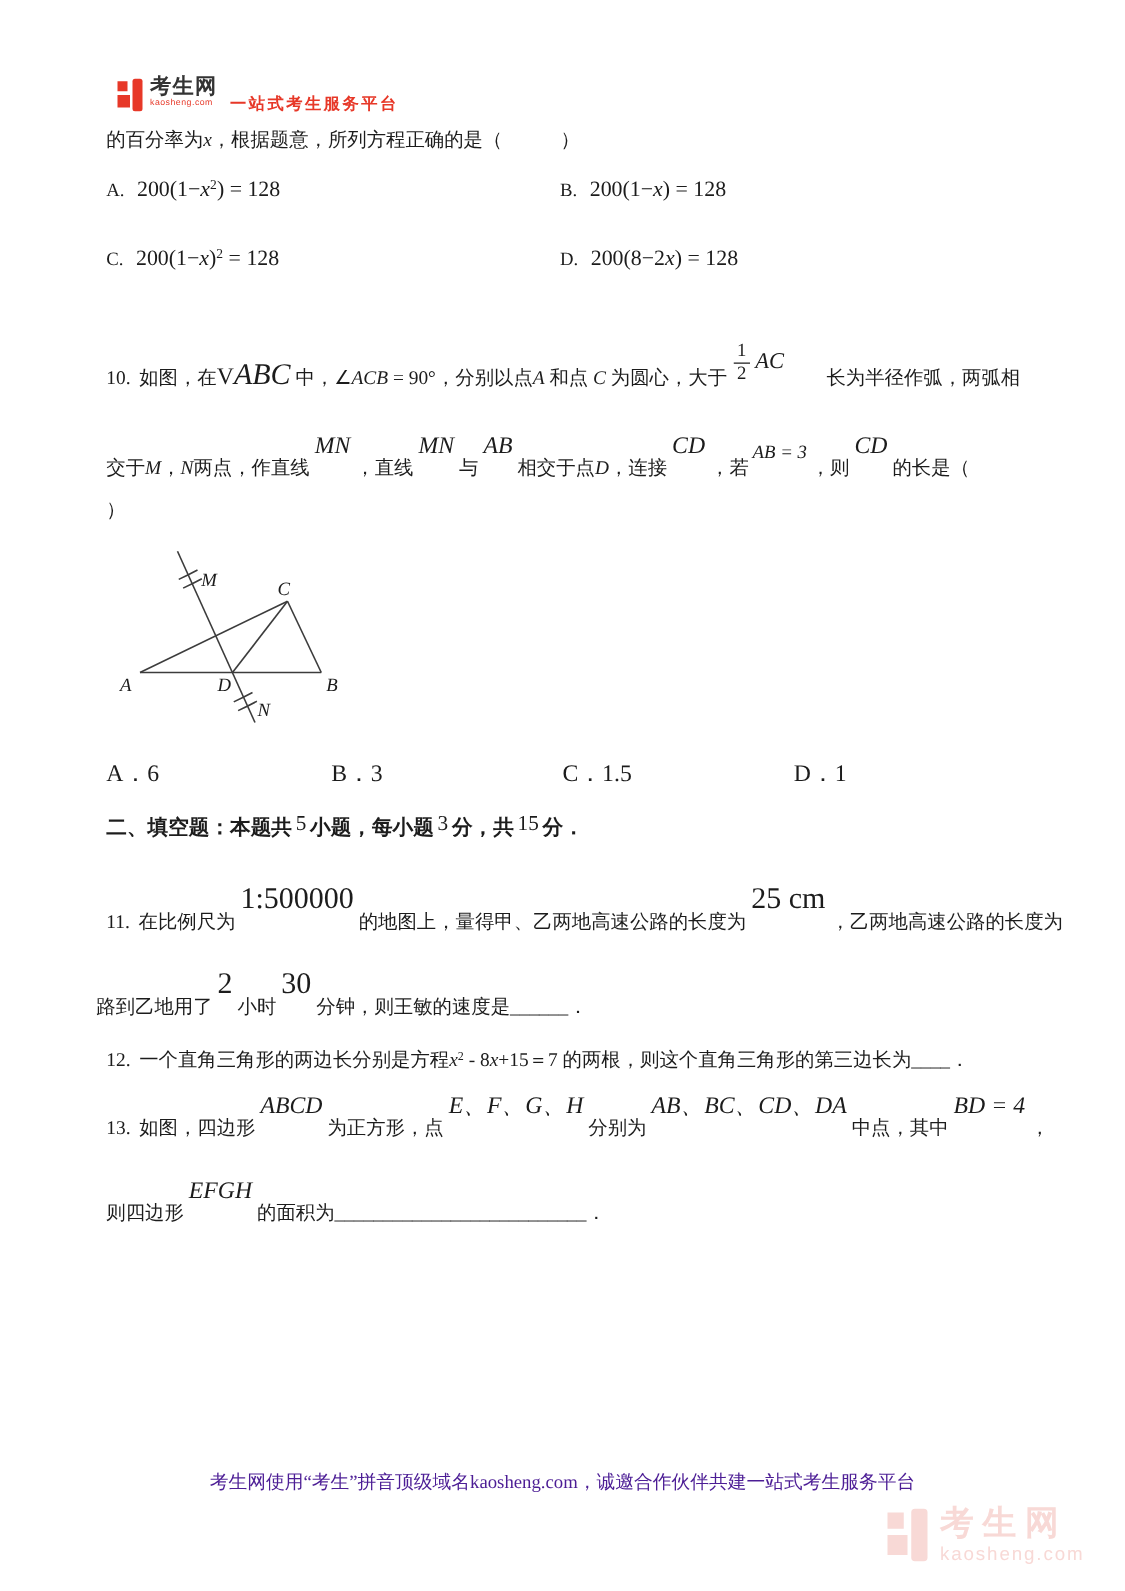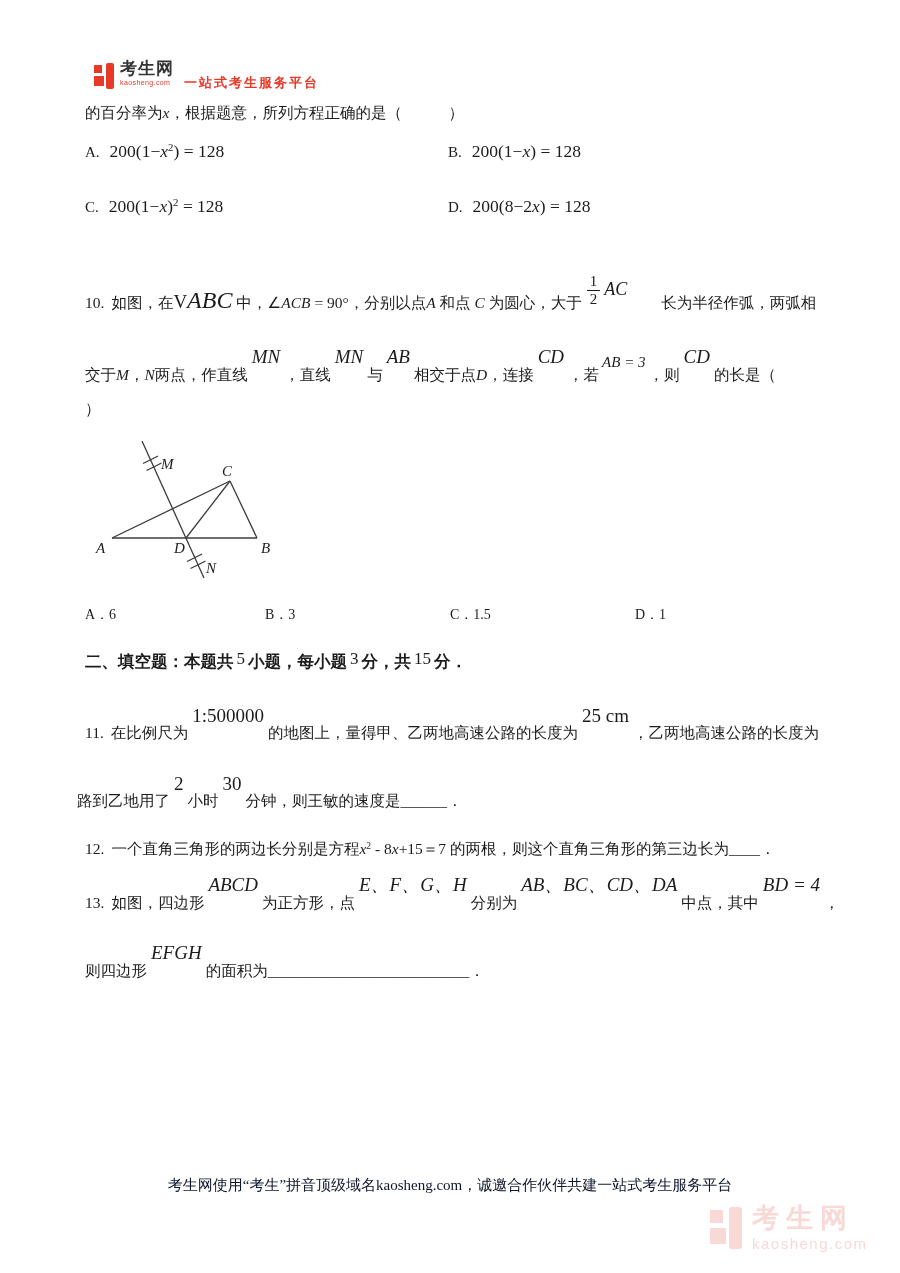--- a/index.html
+++ b/index.html
@@ -11,21 +11,21 @@
   .line { position:absolute; white-space:nowrap; font-size:15.5px; line-height:1.45; }
 
   
   .seg-m  { font-style:italic; font-family:"Liberation Serif",serif; }
   .seg-mu { font-family:"Liberation Serif",serif; }
   .seg-m2 { font-style:italic; font-size:24px; font-family:"Liberation Serif",serif; }
   .seg-mu2{ font-size:19px; font-family:"Liberation Serif",serif; }
   .seg-sup{ font-size:0.62em; vertical-align:0.55em; font-family:"Liberation Serif",serif; }
   .seg-r  { font-style:italic; font-size:19px; position:relative; top:-17px; margin:0 4px; font-family:"Liberation Serif",serif; }
   .seg-r2 { font-style:italic; font-size:15px; position:relative; top:-13px; margin:0 3px; font-family:"Liberation Serif",serif; }
-  .seg-ru { font-size:19px; position:relative; top:-16px; margin:0 4px; font-family:"Liberation Serif",serif; }
+  .seg-ru { font-size:24px; position:relative; top:-16px; margin:0 4px; font-family:"Liberation Serif",serif; }
   .seg-bn { font-size:17px; font-weight:400; position:relative; top:-3px; margin:0 3px; font-family:"Liberation Serif",serif; }
   .seg-num{ margin-right:7px; }
   .seg-fr { font-style:italic; font-size:18px; position:relative; top:-13px; margin:0 34px 0 3px; font-family:"Liberation Serif",serif; }
   .seg-frac { display:inline-block; vertical-align:4px; text-align:center; line-height:1.02;
               font-size:15px; margin:0 1px 0 5px; font-family:"Liberation Serif",serif; }
   .seg-frac .fnum, .seg-frac .fden { display:block; padding:0 3px; }
   .seg-frac .fbar { display:block; border-top:1.3px solid var(--ink); margin:1px 0; }
 
   
   .header-logo { position:absolute; left:94px; top:59px; display:flex; align-items:flex-start; }
@@ -38,31 +38,31 @@
              font-family:"Liberation Sans",sans-serif; }
   .hd-domain { font-size:7px; color:var(--red); letter-spacing:0.4px; font-family:"Liberation Sans",sans-serif; }
   .hd-tagline { margin:15px 0 0 10px; color:var(--red); font-weight:700; font-size:13px;
                 letter-spacing:2px; font-family:"Liberation Sans",sans-serif; }
 
   
   .opt { position:absolute; white-space:nowrap; }
   .opt-label { font-size:15px; margin-right:10px; font-family:"Liberation Serif",serif; }
   .opt-f { font-size:17.5px;margin-top:20px; }
 
-  .ansrow span { position:absolute; font-size:14px; white-space:nowrap; }
+  .ansrow span { position:absolute; font-size:19px; white-space:nowrap; }
 
   .sec-head { font-weight:700; font-size:16.5px; font-family:"Liberation Sans",sans-serif; }
   .sec-head .seg-bn { font-family:"Liberation Serif",serif; }
 
   .figure { position:absolute; left:82px; top:436px; }
   .figure line, .figure path { stroke:#3c3c3c; stroke-width:1.3; fill:none; }
   .figure text { font-style:italic; font-size:15px; fill:#1c1c1c; font-family:"Liberation Serif",serif; }
 
   .footer-note { position:absolute; left:0; top:1176px; width:900px; text-align:center;
-                 font-size:15px; color:#0f172a; }
+                 font-size:15px; color:#4c1d95; }
 
   
   .watermark { position:absolute; left:710px; top:1205px; display:flex; align-items:flex-start; }
   .wm-icon { position:relative; width:33px; height:47px; margin-right:9px; }
   .wm-icon i { background:var(--pink); }
   .wm-icon .b1 { left:0; top:5px;  width:13px; height:13px; }
   .wm-icon .b2 { left:0; top:23px; width:16px; height:16px; }
   .wm-icon .b3 { left:19px; top:2px; width:13px; height:42px; border-radius:3px; }
   .wm-name { font-size:27px; font-weight:700; color:var(--pink); letter-spacing:7px; line-height:1.0;
              font-family:"Liberation Sans",sans-serif; }

